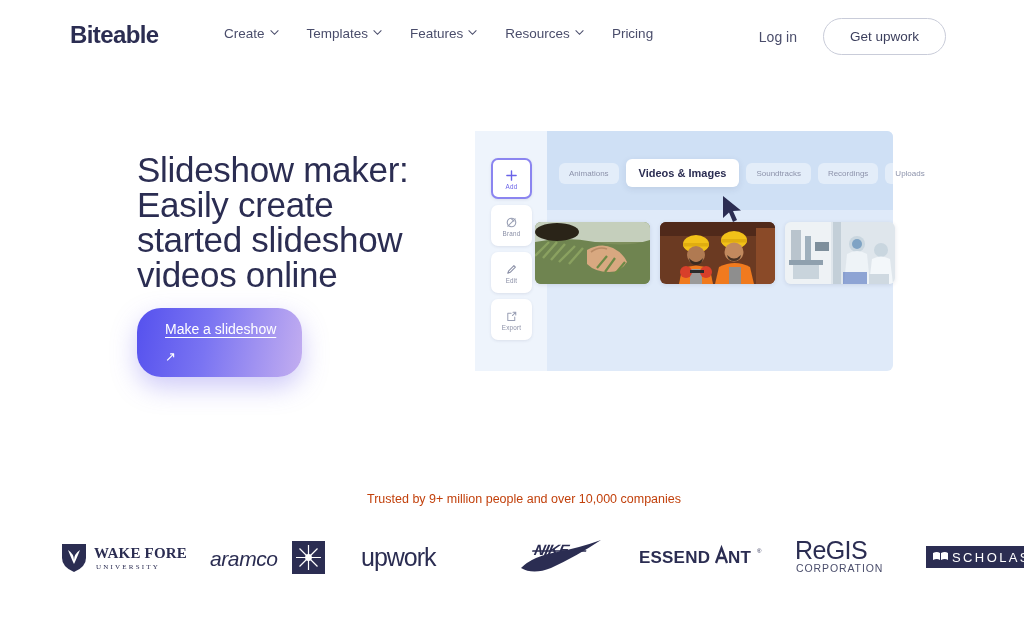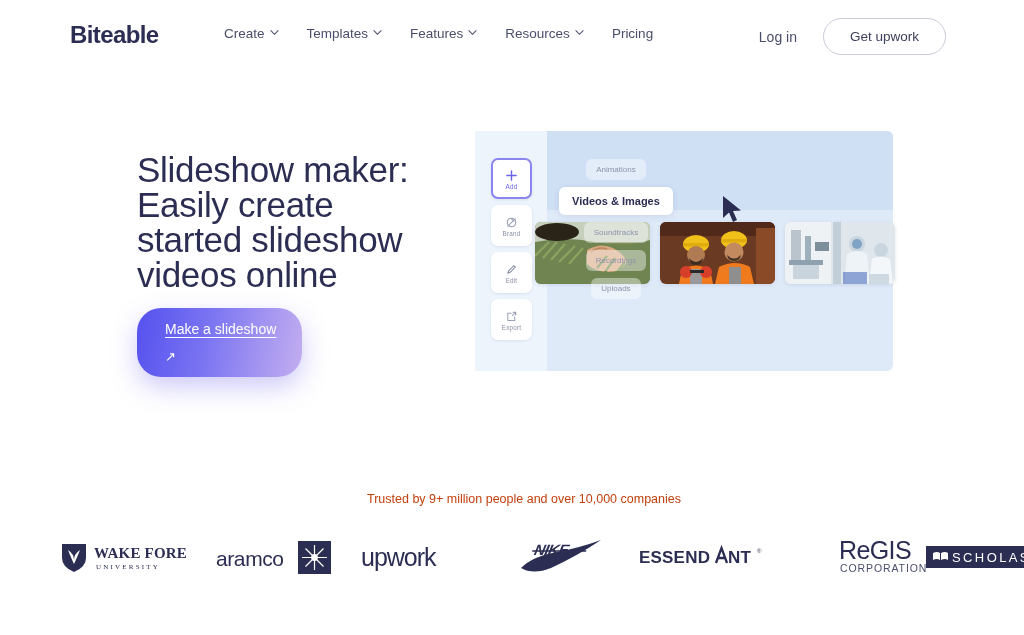--- a/index.html
+++ b/index.html
@@ -83,21 +83,21 @@
     display: flex; flex-direction: column; align-items: center; justify-content: center;
     gap: 2px; box-shadow: 0 1px 3px rgba(40,50,90,0.10); cursor: pointer;
   }
   .side-btn.active { border: 2px solid #8b85f0; }
   .side-btn .sb-icon { width: 13px; height: 13px; display:block; }
   .side-btn .sb-label { font-size: 6.3px; color: #8a8fa6; letter-spacing: .2px; }
   .side-btn.active .sb-label { color: #6a63e8; }
 
   .tabs {
     position: absolute; left: 84px; top: 28px;
-    display: flex; align-items: center; gap: 7px; flex-direction: column;
+    display: flex; align-items: center; gap: 7px;
   }
   .tab {
     padding: 6px 10px; border-radius: 6px;
     font-size: 8px; color: #8d93ab; background: rgba(255,255,255,0.42);
     white-space: nowrap; cursor: pointer;
   }
   .tab.active {
     background: #ffffff; color: #2b2d52; font-weight: bold; font-size: 11px;
     padding: 8px 13px; box-shadow: 0 2px 7px rgba(40,50,90,0.10);
   }
@@ -318,21 +318,21 @@
 
     <div class="logo-slot" style="left:52px; width:140px;">
       <svg width="128" height="34" viewBox="0 0 128 34">
         <path d="M4 4 H28 V18 Q28 27 16 32 Q4 27 4 18 Z" fill="#2b2d52"></path>
         <path d="M10 10 q6 4 6 10 q0 -6 6 -10 q-4 10 -6 14 q-2 -4 -6 -14z" fill="#fff"></path>
         <text x="36" y="18" font-family="'Liberation Serif', serif" font-size="15" font-weight="bold" fill="#2b2d52" letter-spacing="0.2">WAKE FOREST</text>
         <text x="38" y="29" font-family="'Liberation Serif', serif" font-size="7" fill="#2b2d52" letter-spacing="2.2">UNIVERSITY</text>
       </svg>
     </div>
 
-    <div class="logo-slot" style="left:210px; width:130px;">
+    <div class="logo-slot" style="left:204px; width:130px;font-style:italic;">
       <svg width="118" height="34" viewBox="0 0 118 34">
         <text x="0" y="26" font-family="'Liberation Sans', sans-serif" font-size="21" fill="#2b2d52" letter-spacing="-0.4">aramco</text>
         <rect x="82" y="1" width="33" height="33" fill="#2b2d52"></rect>
         <g stroke="#fff" stroke-width="1.2">
           <path d="M98.5 5 V30 M86 17.5 H111 M89.5 8.5 L107.5 26.5 M107.5 8.5 L89.5 26.5"></path>
         </g>
         <circle cx="98.5" cy="17.5" r="3.4" fill="#fff"></circle>
       </svg>
     </div>
 
@@ -354,21 +354,21 @@
 
     <div class="logo-slot" style="left:632px; width:140px;">
       <svg width="126" height="26" viewBox="0 0 126 26">
         <text x="0" y="19" font-family="'Liberation Sans', sans-serif" font-size="17" font-weight="bold" fill="#2b2d52" letter-spacing="0.2">ESSEND</text>
         <path d="M77 19 L82.5 4 L88 19 M79.5 14 H86" stroke="#2b2d52" stroke-width="2.3" fill="none"></path>
         <text x="89" y="19" font-family="'Liberation Sans', sans-serif" font-size="17" font-weight="bold" fill="#2b2d52" letter-spacing="0.2">NT</text>
         <text x="118" y="9" font-family="'Liberation Sans', sans-serif" font-size="6" fill="#2b2d52">®</text>
       </svg>
     </div>
 
-    <div class="logo-slot" style="left:834px; width:120px;text-align:center;">
+    <div class="logo-slot" style="left:790px; width:120px;text-align:center;">
       <svg width="110" height="40" viewBox="0 0 110 40">
         <text x="0" y="22" font-family="'Liberation Sans', sans-serif" font-size="25" fill="#2b2d52" letter-spacing="-0.6">ReGIS</text>
         <text x="1" y="35" font-family="'Liberation Sans', sans-serif" font-size="10.5" fill="#4a4d6b" letter-spacing="0.9">CORPORATION</text>
       </svg>
     </div>
 
     <div class="logo-slot" style="left:922px; width:116px;">
       <svg width="108" height="26" viewBox="0 0 108 26">
         <rect x="0" y="2" width="108" height="22" fill="#2b2d52"></rect>
         <path d="M7 9 q4 -2 7 0 v7 q-3 -2 -7 0 z" fill="#fff"></path>

